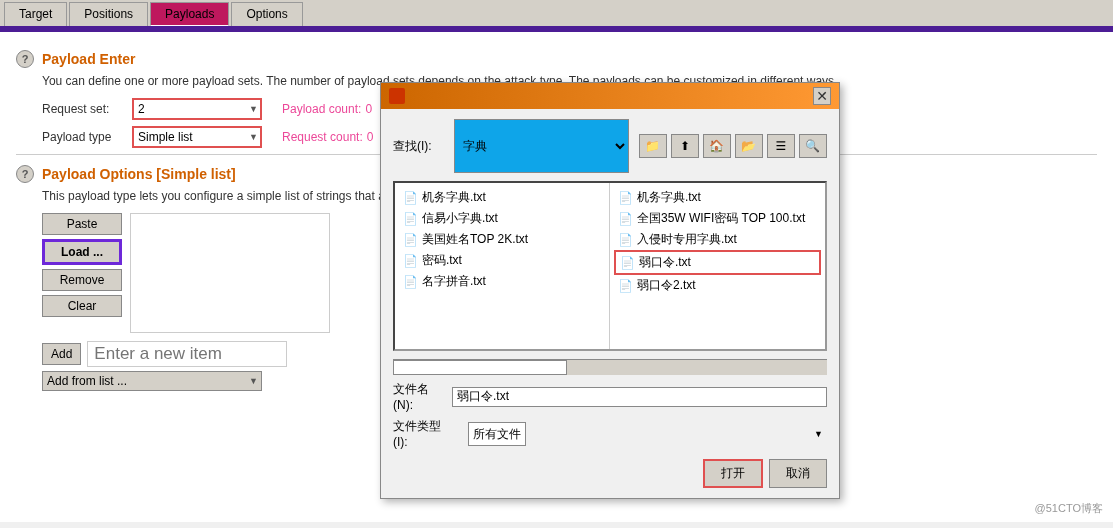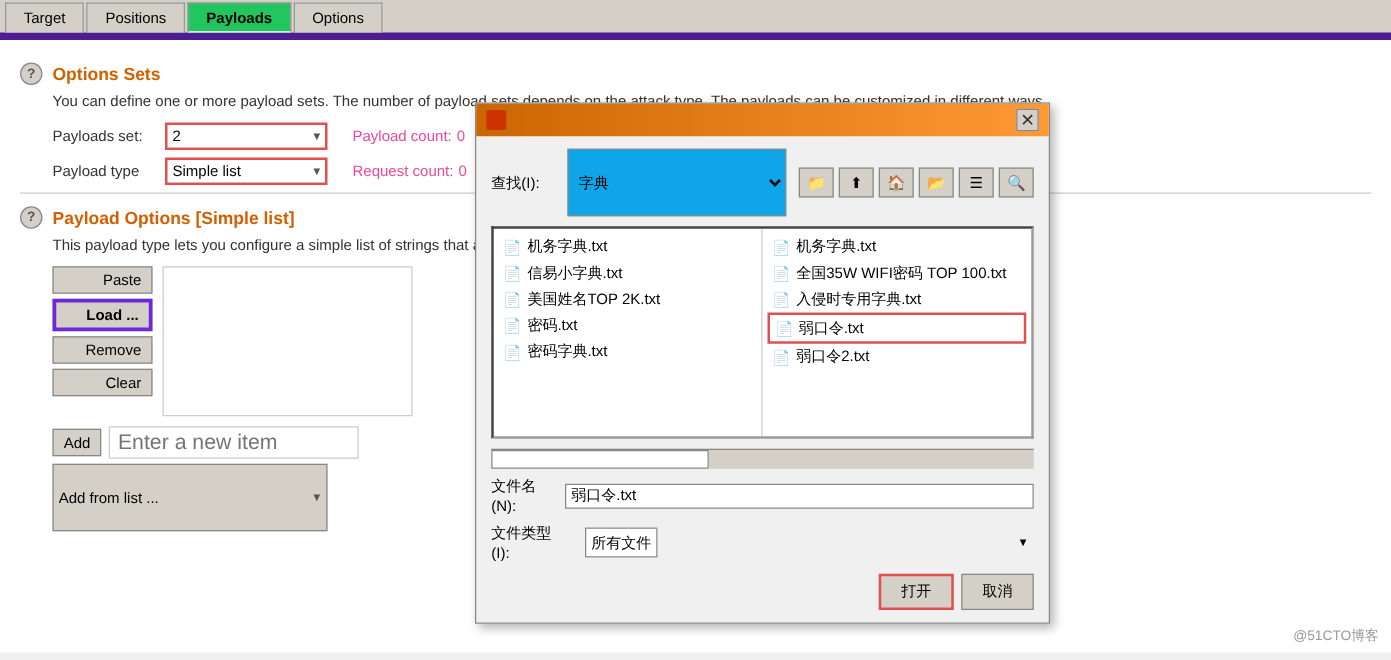--- a/index.html
+++ b/index.html
@@ -15,23 +15,23 @@
     .tab {
       padding: 4px 14px;
       border: 1px solid #999;
       border-bottom: none;
       background: #d4d0c8;
       cursor: pointer;
       margin-right: 2px;
       font-size: 12px;
     }
     .tab.active {
-      background: #22c55e;
+      background: #be185d;
       border-bottom: 1px solid #fff;
-      font-weight: bold;
+      font-weight: normal;
     }
 
     
     .main-content {
       background: #fff;
       padding: 10px 16px;
       position: relative;
       min-height: 490px;
     }
 
@@ -121,21 +121,21 @@
       flex-direction: column;
       gap: 4px;
       width: 80px;
     }
     .btn {
       padding: 3px 8px;
       font-size: 12px;
       border: 1px solid #888;
       background: #d4d0c8;
       cursor: pointer;
-      text-align: right;
+      text-align: center;
     }
     .btn.highlighted {
       border: 3px solid #6d28d9;
       font-weight: bold;
     }
     .list-area {
       border: 1px solid #ccc;
       background: #fff;
       width: 200px;
       min-height: 120px;
@@ -154,21 +154,21 @@
       color: #999;
       width: 200px;
     }
     .add-from-row {
       display: flex;
       align-items: center;
       margin-top: 4px;
       margin-left: 26px;
     }
     .add-from-select {
-      padding: 19px 4px;
+      padding: 2px 4px;
       font-size: 12px;
       border: 1px solid #888;
       background: #d4d0c8;
       width: 220px;
       appearance: none;
       -webkit-appearance: none;
       position: relative;
     }
     .add-from-wrapper {
       position: relative;
@@ -386,26 +386,26 @@
   <div class="tab">Target</div>
   <div class="tab">Positions</div>
   <div class="tab active">Payloads</div>
   <div class="tab">Options</div>
 </div>
 
 <div class="main-content">
 
   <div class="section-header">
     <div class="help-icon">?</div>
-    <span class="section-title">Options Sets</span>
+    <span class="section-title">Payload Enter</span>
   </div>
   <p class="section-desc">You can define one or more payload sets. The number of payload sets depends on the attack type. The payloads can be customized in different ways.</p>
 
   <div class="form-row">
-    <span class="form-label">Payloads set:</span>
+    <span class="form-label">Request set:</span>
     <div class="select-wrapper">
       <select class="form-select">
         <option>2</option>
         <option>1</option>
       </select>
     </div>
     <span class="count-label">Payload count:</span>
     <span class="count-label" style="margin-left:4px;">0</span>
   </div>
 
@@ -487,21 +487,21 @@
           <div class="file-item">
             <span class="file-icon">📄</span>
             <span>美国姓名TOP 2K.txt</span>
           </div>
           <div class="file-item">
             <span class="file-icon">📄</span>
             <span>密码.txt</span>
           </div>
           <div class="file-item">
             <span class="file-icon">📄</span>
-            <span>密码字典.txt</span>
+            <span>名字拼音.txt</span>
           </div>
         </div>
         <div class="file-list-right">
           <div class="file-item">
             <span class="file-icon">📄</span>
             <span>机务字典.txt</span>
           </div>
           <div class="file-item">
             <span class="file-icon">📄</span>
             <span>全国35W WIFI密码 TOP 100.txt</span>

